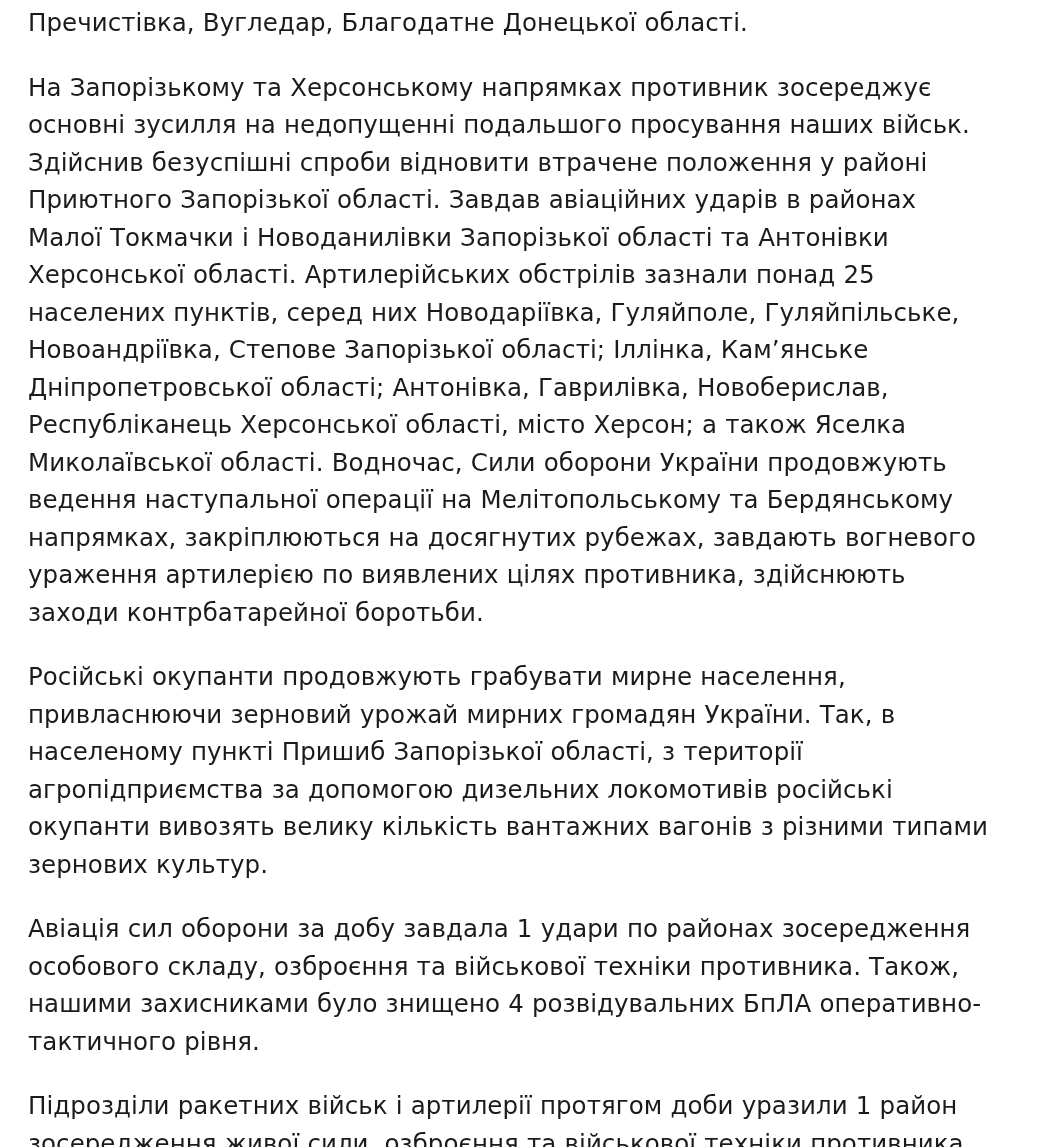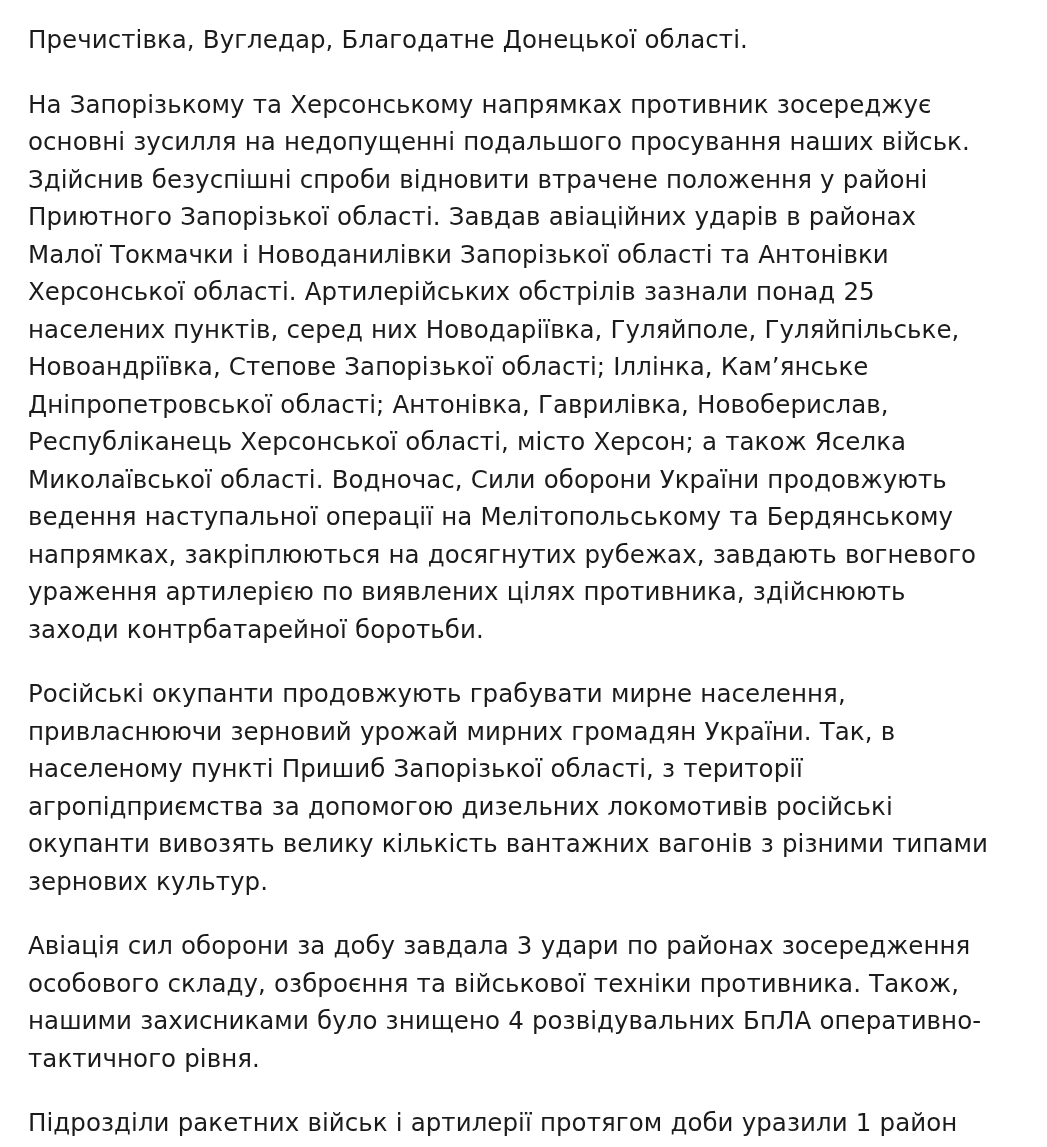--- a/index.html
+++ b/index.html
@@ -23,31 +23,31 @@
   .para {
     font-size: 24.5px;
     line-height: 37.5px;
     letter-spacing: 0.05px;
     margin: 0 0 27px 0;
     color: #1b1b1b;
     text-align: left;
     word-spacing: 0.3px;
   }
   .para.first {
-    margin-top: 17px;
+    margin-top: 0;
   }
 </style>
 </head>
 <body>
 
 <div class="page">
 
   <p class="para first">Пречистівка, Вугледар, Благодатне Донецької області.</p>
 
   <p class="para">На Запорізькому та Херсонському напрямках противник зосереджує основні зусилля на недопущенні подальшого просування наших військ. Здійснив безуспішні спроби відновити втрачене положення у районі Приютного Запорізької області. Завдав авіаційних ударів в районах Малої Токмачки і Новоданилівки Запорізької області та Антонівки Херсонської області. Артилерійських обстрілів зазнали понад 25 населених пунктів, серед них Новодаріївка, Гуляйполе, Гуляйпільське, Новоандріївка, Степове Запорізької області; Іллінка, Кам’янське Дніпропетровської області; Антонівка, Гаврилівка, Новоберислав, Республіканець  Херсонської області, місто Херсон; а також Яселка Миколаївської області. Водночас, Сили оборони України продовжують ведення наступальної операції на Мелітопольському та Бердянському напрямках, закріплюються на досягнутих рубежах, завдають вогневого ураження артилерією по виявлених цілях противника, здійснюють заходи контрбатарейної боротьби.</p>
 
   <p class="para">Російські окупанти продовжують грабувати мирне населення, привласнюючи зерновий урожай мирних громадян України. Так, в населеному пункті Пришиб Запорізької області, з території агропідприємства за допомогою дизельних локомотивів  російські окупанти вивозять велику кількість вантажних вагонів з різними типами зернових культур.</p>
 
-  <p class="para">Авіація сил оборони за добу завдала 3 удари по районах зосередження особового складу, озброєння та військової техніки противника. Також, нашими захисниками було знищено 4 розвідувальних БпЛА оперативно-тактичного рівня.</p>
+  <p class="para">Авіація сил оборони за добу завдала 1 удари по районах зосередження особового складу, озброєння та військової техніки противника. Також, нашими захисниками було знищено 4 розвідувальних БпЛА оперативно-тактичного рівня.</p>
 
   <p class="para">Підрозділи ракетних військ і артилерії протягом доби уразили 1 район зосередження живої сили, озброєння та військової техніки противника, 5 артилерійських засобів на вогневих позиціях, 1 командний пункт, 1 засіб протиповітряної оборони та 1 станцію РЕБ ворога.</p>
 
 </div>
 
 </body></html>

